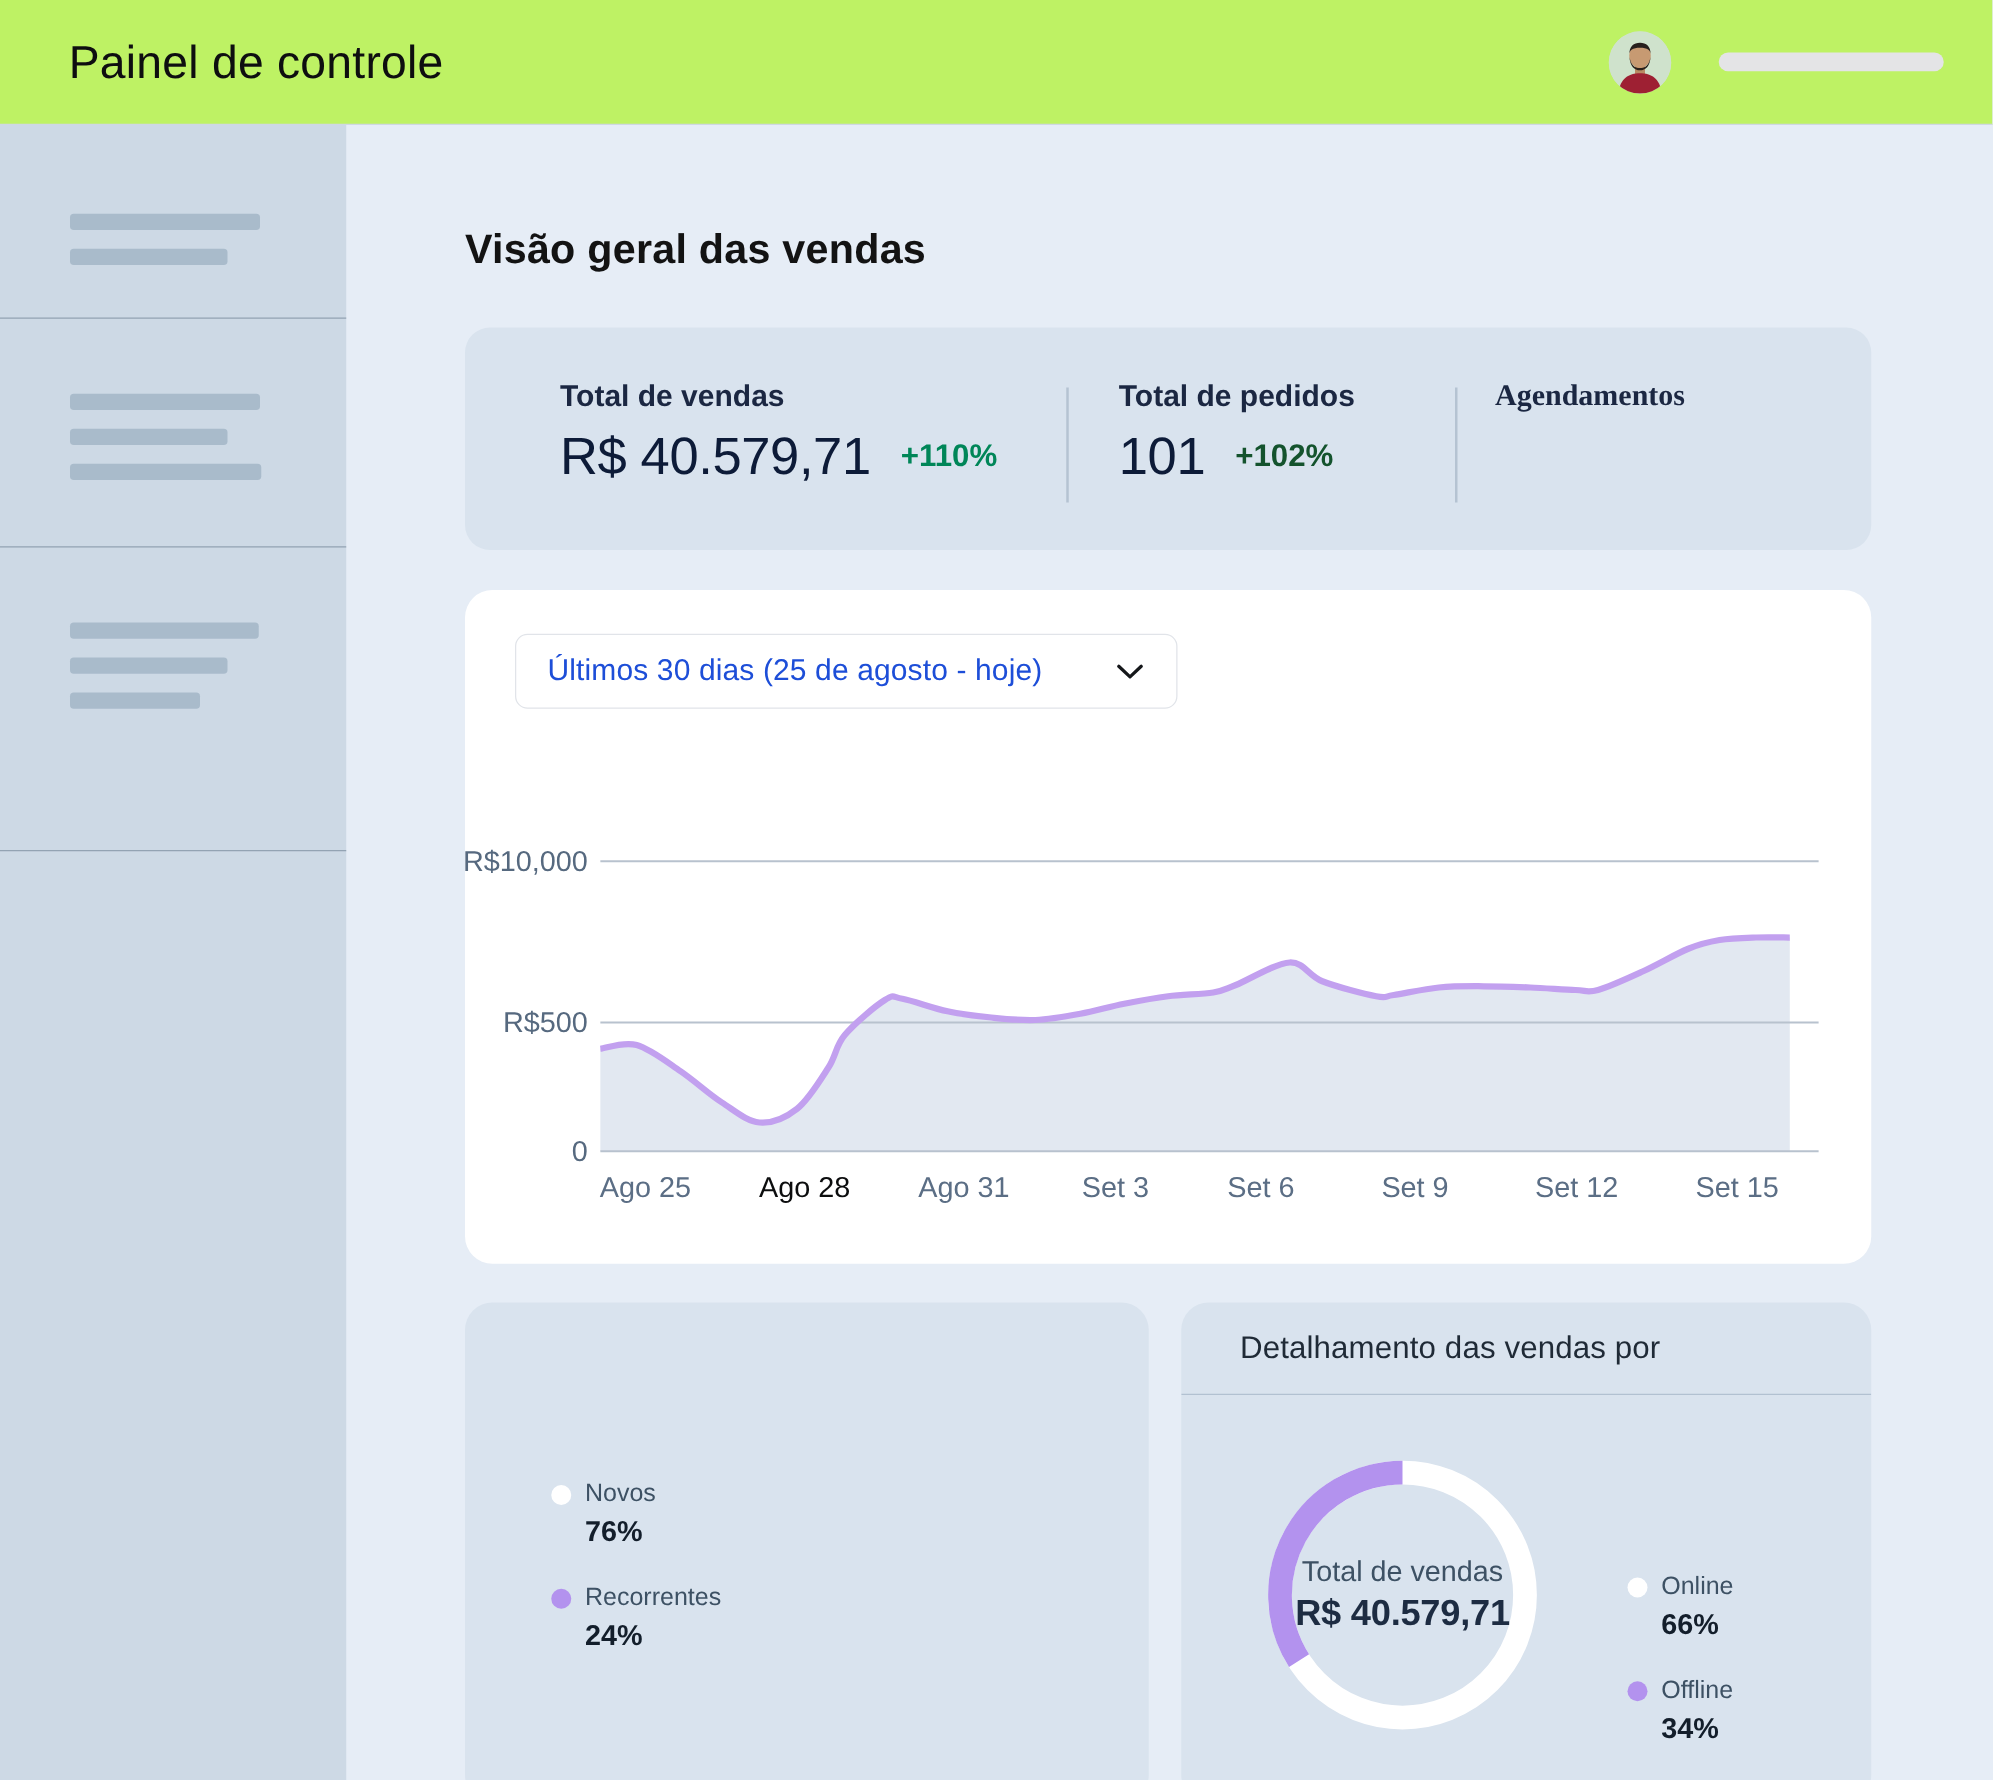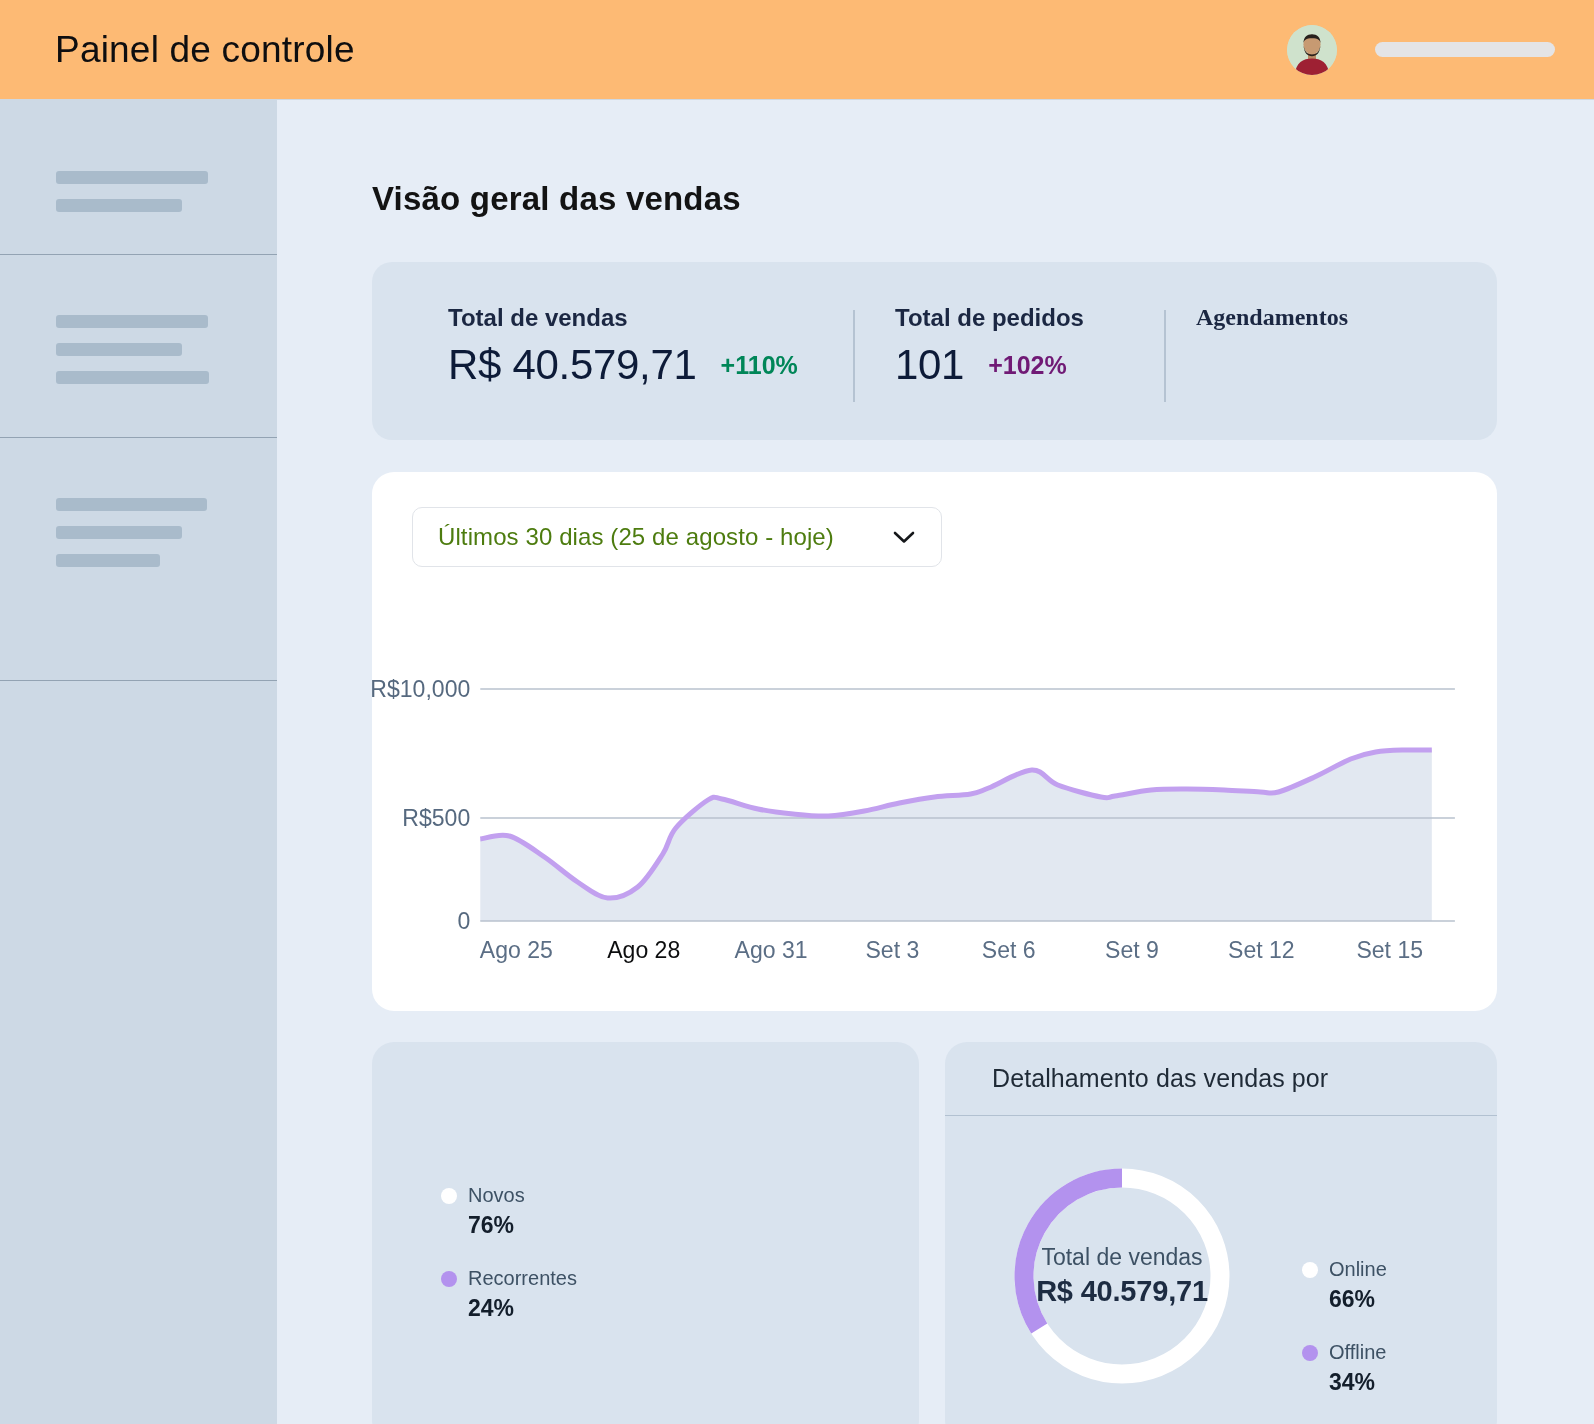--- a/index.html
+++ b/index.html
@@ -1,21 +1,21 @@
 <!DOCTYPE html>
 <html><head>
 <meta charset="utf-8">
 <style>
   * { margin:0; padding:0; box-sizing:border-box; }
   html,body { width:1594px; height:1424px; overflow:hidden; }
   body { font-family:"Liberation Sans", sans-serif; background:#e6edf6; }
 
   
   .app-header{
-    position:relative; height:100px; background:#fdba74;
+    position:relative; height:100px; background:#bef264;
     display:flex; align-items:center; justify-content:space-between;
     padding:0 39px 0 55px; border-bottom:1px solid #cfd8e1;
   }
   .app-title{ font-size:37px; font-weight:500; color:#0e0e10; letter-spacing:.2px; }
   .header-right{ display:flex; align-items:center; gap:38px; }
   .avatar{ width:50px; height:50px; border-radius:50%; overflow:hidden; background:#cfe2cc; flex:none; cursor:pointer; }
   .header-pill{ width:180px; height:15px; border-radius:8px; background:#e4e4e6; }
 
   
   .body-wrap{ display:flex; height:1380px; }
@@ -49,21 +49,21 @@
   .chart-card{
     position:relative; margin-top:32px; height:539px;
     background:#ffffff; border-radius:22px;
   }
   .range-select{
     position:absolute; top:35px; left:40px; width:530px; height:60px;
     background:#ffffff; border:1.5px solid #e1e4e9; border-radius:10px;
     display:flex; align-items:center; justify-content:space-between;
     padding:0 26px 0 25px; cursor:pointer; font-family:inherit;
   }
-  .range-select span{ font-size:24px; color:#4d7c0f; letter-spacing:.1px; }
+  .range-select span{ font-size:24px; color:#1d4ed8; letter-spacing:.1px; }
   .chart-svg{ position:absolute; inset:0; width:100%; height:100%; }
   .chart-svg text{ font-family:"Liberation Sans", sans-serif; }
 
   
   .bottom-row{ margin-top:31px; display:flex; gap:26px; }
   .mini-card{ background:#d9e3ee; border-radius:22px; height:400px; overflow:hidden; }
   .mini-card.left{ width:547px; flex:none; }
   .mini-card.right{ flex:1; }
   .mini-card-header{
     height:74px; display:flex; align-items:center; padding-left:47px;
@@ -133,21 +133,21 @@
           <div class="stat-valrow">
             <span class="stat-value">R$ 40.579,71</span>
             <span class="stat-delta" style="color: rgb(0, 134, 88);">+110%</span>
           </div>
         </div>
         <div class="stat-col c2">
           <div class="vdiv"></div>
           <div class="stat-label">Total de pedidos</div>
           <div class="stat-valrow">
             <span class="stat-value">101</span>
-            <span class="stat-delta" style="color: #701a75;">+102%</span>
+            <span class="stat-delta" style="color: #14532d;">+102%</span>
           </div>
         </div>
         <div class="stat-col c3">
           <div class="vdiv"></div>
           <div class="stat-label">Agendamentos</div>
         </div>
       </section>
 
     <section class="chart-card">
       <svg class="chart-svg" id="chart-svg" viewBox="0 0 1122 539" preserveAspectRatio="none">

